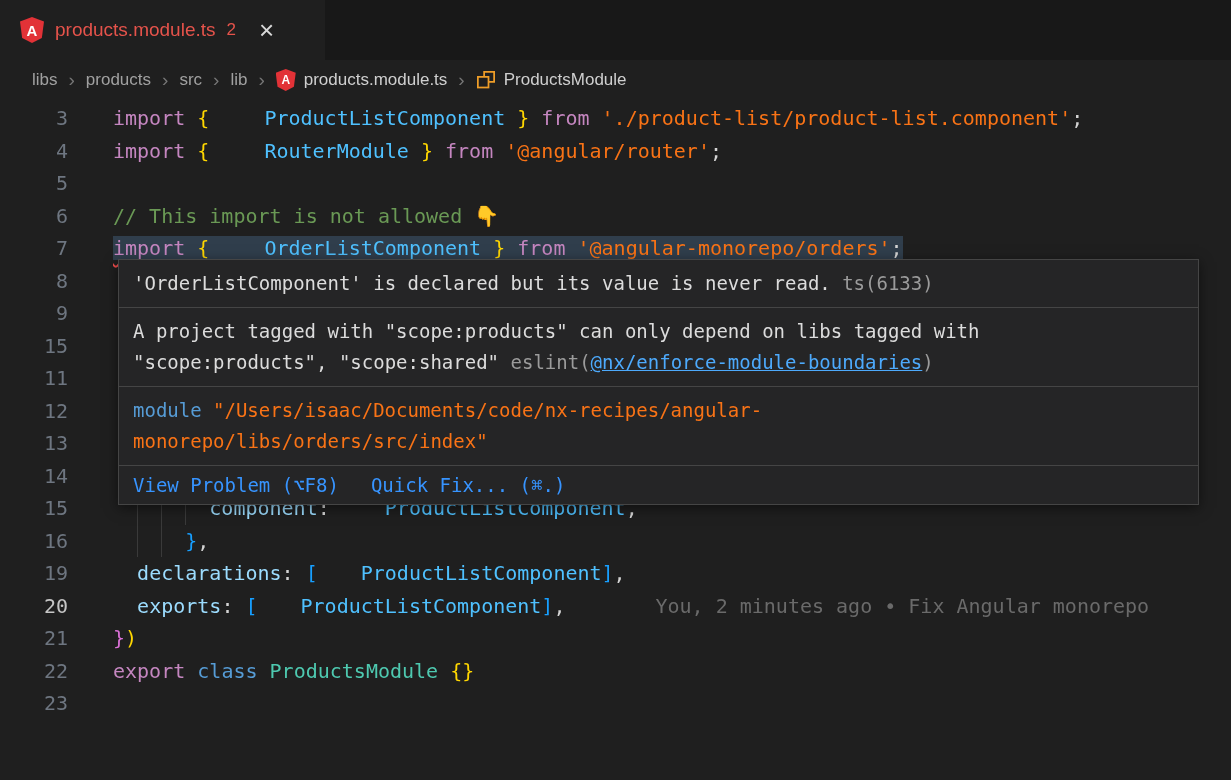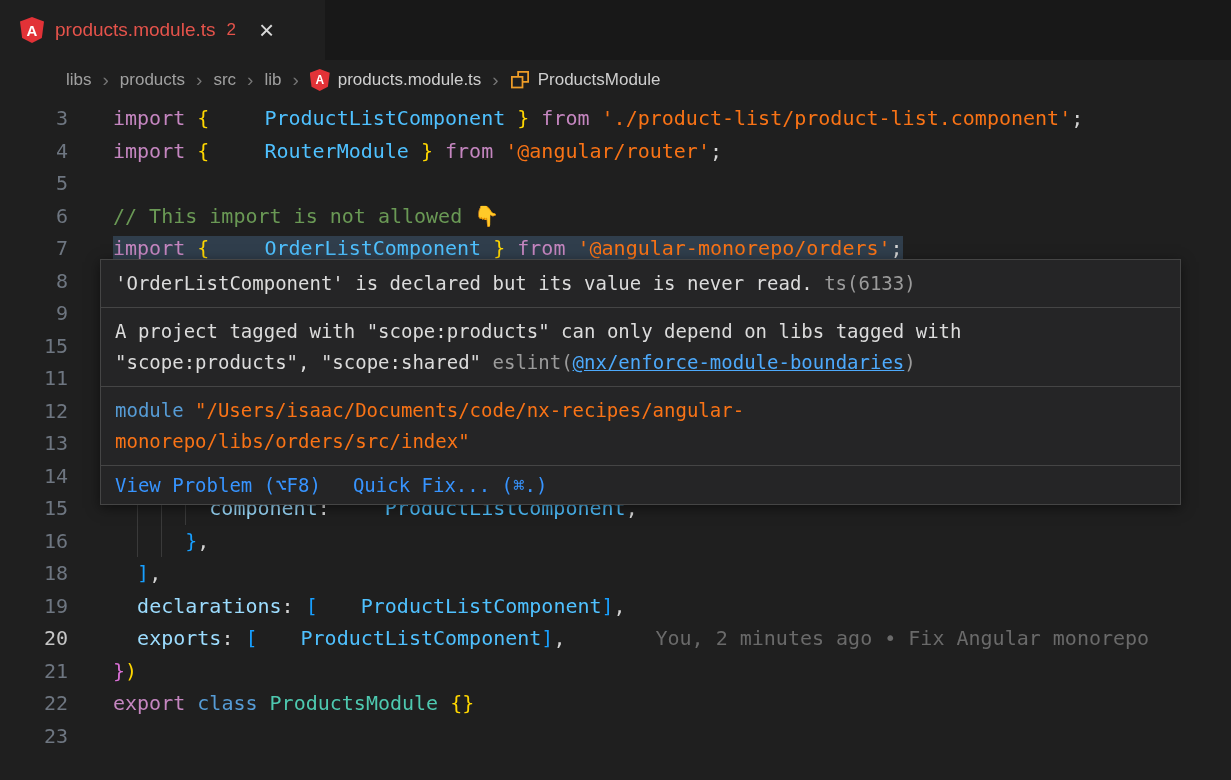--- a/index.html
+++ b/index.html
@@ -14,21 +14,21 @@
   .ng-shield { width:24px; height:26px; background:#e23237; flex:0 0 auto;
     clip-path:polygon(50% 0,100% 17%,91% 81%,50% 100%,9% 81%,0 17%);
     display:flex; align-items:center; justify-content:center;
     color:#fff; font-weight:bold; font-size:15px; }
   .ng-shield.small { width:20px; height:22px; font-size:12px; }
   .tab-label { color:#e5534b; font-size:19px; white-space:nowrap; }
   .tab-badge { color:#e5534b; font-size:17px; }
   .tab-close { color:#d8d8d8; font-size:26px; line-height:1; margin-left:12px; cursor:pointer; }
 
   
-  .breadcrumbs { height:40px; background:#1f1f1f; display:flex; align-items:center; padding-left:32px; font-size:17px; color:#a0a0a0; flex:0 0 auto;margin-left:34px; }
+  .breadcrumbs { height:40px; background:#1f1f1f; display:flex; align-items:center; padding-left:32px; font-size:17px; color:#a0a0a0; flex:0 0 auto; }
   .crumb { display:flex; align-items:center; gap:8px; cursor:pointer; white-space:nowrap; }
   .crumb.bright { color:#cfcfcf; }
   .crumb-sep { color:#767676; margin:0 11px; font-size:19px; }
   .class-icon { width:20px; height:20px; display:inline-block; }
 
   
   .editor { position:relative; flex:1 1 auto; padding-top:2px;
     font-family:"DejaVu Sans Mono","Liberation Mono",monospace; font-size:20px; }
   .code-line { height:32.5px; line-height:32.5px; white-space:pre; display:flex; }
   .gutter { flex:0 0 68px; text-align:right; color:#6e7681; user-select:none; cursor:pointer; }
@@ -47,21 +47,21 @@
   .t-prop    { color:#9cdcfe; }
   .t-str     { color:#f97316; }
   .t-cmt     { color:#6a9955; }
   .t-pun     { color:#d4d4d4; }
   .t-b1      { color:#ffd700; }
   .t-b2      { color:#da70d6; }
   .t-b3      { color:#179fff; }
   .t-emoji   { color:#e8b339; }
 
   
-  .hover { position:absolute; left:100px; top:159px; width:1081px; background:#252526;
+  .hover { position:absolute; left:118px; top:159px; width:1081px; background:#252526;
     border:1px solid #454545; box-shadow:0 3px 12px rgba(0,0,0,.5); z-index:5;
     font-size:19px; line-height:31px; color:#dcdcdc; }
   .hover-row { padding:8px 14px; border-bottom:1px solid #454545; }
   .dim { color:#9b9b9b; }
   .gap-left { margin-left:0.6em; }
   .rule-link { color:#4daafc; text-decoration:underline; cursor:pointer; }
   .hover-actions { display:flex; gap:32px; padding:6px 14px; font-size:19px; line-height:26px; }
   .hover-actions .action { color:#3794ff; cursor:pointer; white-space:nowrap; }
 </style>
 </head>
@@ -112,21 +112,20 @@
         <div class="code-line"><span class="gutter">7</span><span class="line-content"><span class="hl-error"><span class="t-kw">import</span><span class="t-pun"> </span><span class="t-b1">{</span><span class="t-pun"> </span><span class="t-cls">OrderListComponent</span><span class="t-pun"> </span><span class="t-b1">}</span><span class="t-pun"> </span><span class="t-kw">from</span><span class="t-pun"> </span><span class="t-str">'@angular-monorepo/orders'</span><span class="t-pun">;</span></span></span></div>
         <div class="code-line"><span class="gutter">8</span><span class="line-content"><span></span></span></div>
         <div class="code-line"><span class="gutter">9</span><span class="line-content"><span></span></span></div>
         <div class="code-line"><span class="gutter">15</span><span class="line-content"><span></span></span></div>
         <div class="code-line"><span class="gutter">11</span><span class="line-content"><span></span></span></div>
         <div class="code-line"><span class="gutter">12</span><span class="line-content"><span></span></span></div>
         <div class="code-line"><span class="gutter">13</span><span class="line-content"><span></span></span></div>
         <div class="code-line"><span class="gutter">14</span><span class="line-content"><span></span></span></div>
         <div class="code-line"><span class="gutter">15</span><span class="line-content"><span class="indent-guide" style="left: 2ch;"></span><span class="indent-guide" style="left: 4ch;"></span><span class="indent-guide" style="left: 6ch;"></span><span><span class="t-pun">        </span><span class="t-prop">component</span><span class="t-pun">: </span><span class="t-cls">ProductListComponent</span><span class="t-pun">,</span></span></span></div>
         <div class="code-line"><span class="gutter">16</span><span class="line-content"><span class="indent-guide" style="left: 2ch;"></span><span class="indent-guide" style="left: 4ch;"></span><span><span class="t-pun">      </span><span class="t-b3">}</span><span class="t-pun">,</span></span></span></div>
-        <div class="code-line"><span class="gutter">18</span><span class="line-content"><span><span class="t-pun">  </span><span class="t-b3">]</span><span class="t-pun">,</span></span></span></div>
         <div class="code-line"><span class="gutter">19</span><span class="line-content"><span><span class="t-pun">  </span><span class="t-prop">declarations</span><span class="t-pun">: </span><span class="t-b3">[</span><span class="t-cls">ProductListComponent</span><span class="t-b3">]</span><span class="t-pun">,</span></span></span></div>
         <div class="code-line"><span class="gutter active">20</span><span class="line-content"><span><span class="t-pun">  </span><span class="t-prop">exports</span><span class="t-pun">: </span><span class="t-b3">[</span><span class="t-cls">ProductListComponent</span><span class="t-b3">]</span><span class="t-pun">,</span></span><span class="blame">You, 2 minutes ago • Fix Angular monorepo</span></span></div>
         <div class="code-line"><span class="gutter">21</span><span class="line-content"><span><span class="t-b2">}</span><span class="t-b1">)</span></span></span></div>
         <div class="code-line"><span class="gutter">22</span><span class="line-content"><span><span class="t-kw">export</span><span class="t-pun"> </span><span class="t-kwb">class</span><span class="t-pun"> </span><span class="t-clsdecl">ProductsModule</span><span class="t-pun"> </span><span class="t-b1">{}</span></span></span></div>
         <div class="code-line"><span class="gutter">23</span><span class="line-content"><span></span></span></div>
       </div>
 
     <div class="hover">
       <div class="hover-row">
         <span>'OrderListComponent' is declared but its value is never read.</span><span class="dim gap-left">ts(6133)</span>

